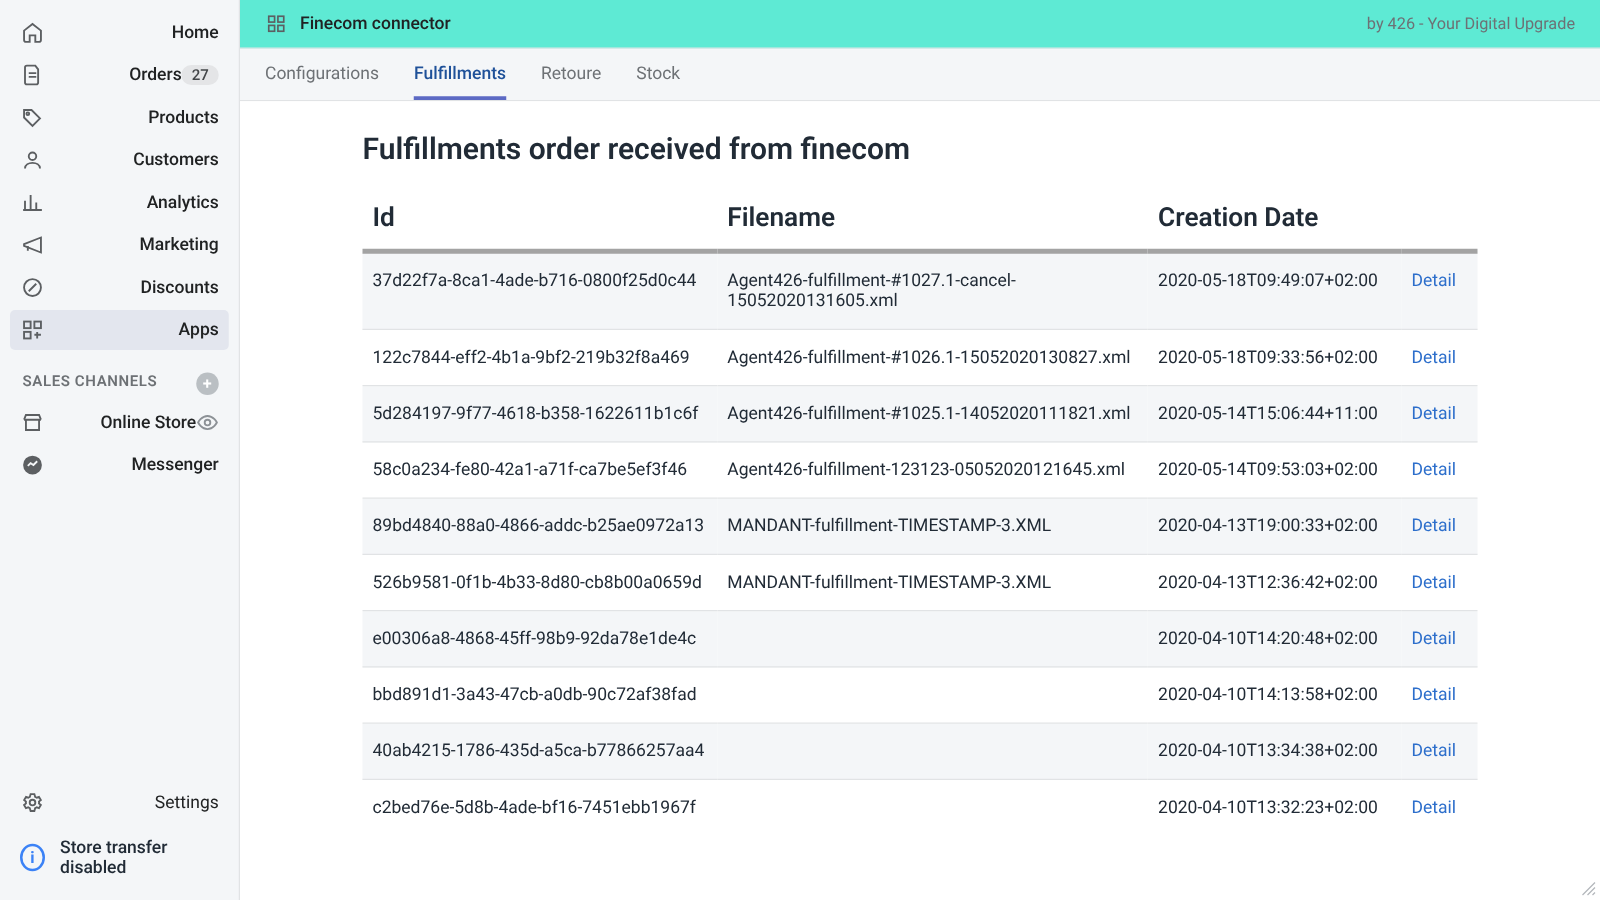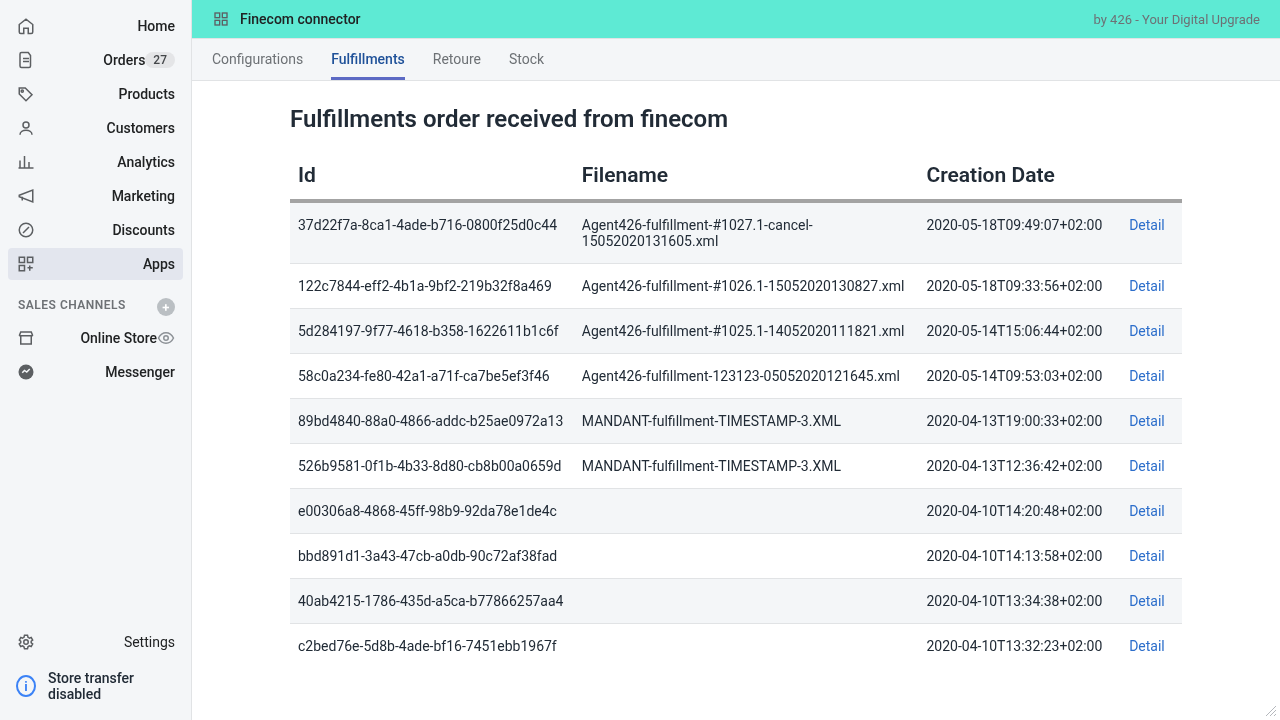--- a/index.html
+++ b/index.html
@@ -213,21 +213,21 @@
             </tr>
             <tr>
               <td class="id-col">122c7844-eff2-4b1a-9bf2-219b32f8a469</td>
               <td class="file-col">Agent426-fulfillment-#1026.1-15052020130827.xml</td>
               <td class="date-col">2020-05-18T09:33:56+02:00</td>
               <td class="detail-col"><a class="detail">Detail</a></td>
             </tr>
             <tr>
               <td class="id-col">5d284197-9f77-4618-b358-1622611b1c6f</td>
               <td class="file-col">Agent426-fulfillment-#1025.1-14052020111821.xml</td>
-              <td class="date-col">2020-05-14T15:06:44+02:00</td>
+              <td class="date-col">2020-05-14T15:06:44+11:00</td>
               <td class="detail-col"><a class="detail">Detail</a></td>
             </tr>
             <tr>
               <td class="id-col">58c0a234-fe80-42a1-a71f-ca7be5ef3f46</td>
               <td class="file-col">Agent426-fulfillment-123123-05052020121645.xml</td>
               <td class="date-col">2020-05-14T09:53:03+02:00</td>
               <td class="detail-col"><a class="detail">Detail</a></td>
             </tr>
             <tr>
               <td class="id-col">89bd4840-88a0-4866-addc-b25ae0972a13</td>

